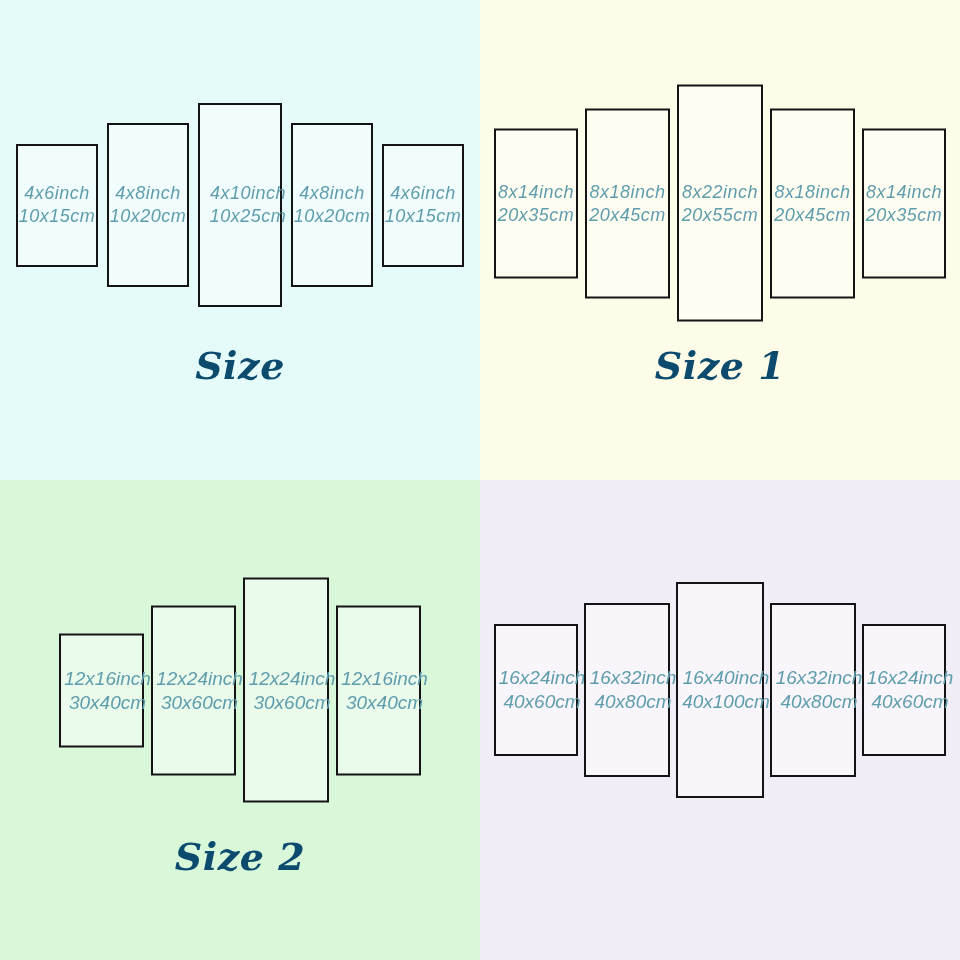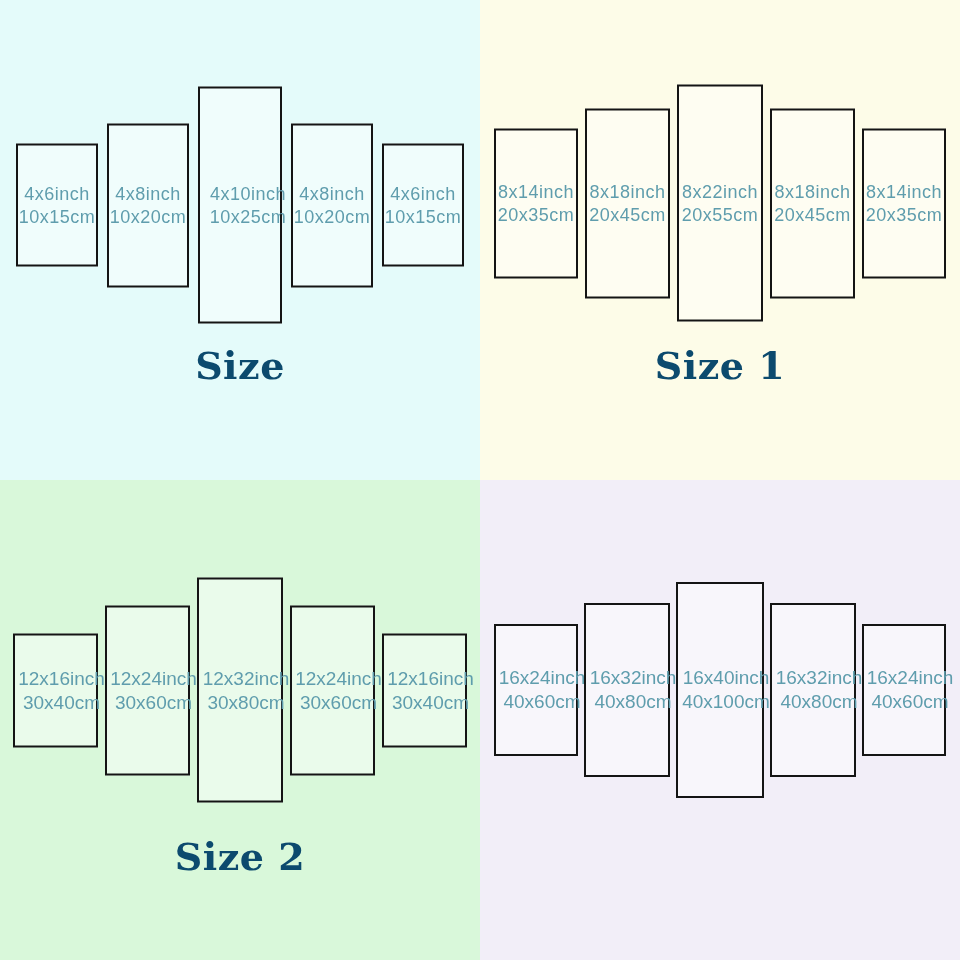--- a/index.html
+++ b/index.html
@@ -6,20 +6,21 @@
   body {
     width: 960px; height: 960px;
     font-family: "Liberation Sans", sans-serif;
     overflow: hidden;
   }
   .grid {
     width: 960px; height: 960px;
     display: grid;
     grid-template-columns: 480px 480px;
     grid-template-rows: 480px 480px;
+    font-style: italic;
   }
   .quadrant { position: relative; width: 480px; height: 480px; }
   .q0 { background: #e4fbfa; }
   .q1 { background: #fdfce8; }
   .q2 { background: #d9f8da; }
   .q3 { background: #f2eef8; }
 
   .panels {
     position: absolute; left: 0; right: 0;
     display: flex; justify-content: center; align-items: center;
@@ -43,21 +44,21 @@
     white-space: nowrap;
     overflow: visible;
   }
   .panel-label span { display: block; }
   .q0 .panel-label, .q1 .panel-label { font-size: 18px; line-height: 23px; letter-spacing: 0.5px; }
   .q2 .panel-label, .q3 .panel-label { font-size: 19px; line-height: 24px; margin-left: 12px; }
 
   
   .q0 .panel:nth-child(1) { width: 82px; height: 123px; }
   .q0 .panel:nth-child(2) { width: 82px; height: 164px; }
-  .q0 .panel:nth-child(3) { width: 84px; height: 237px; padding-left: 16px; }
+  .q0 .panel:nth-child(3) { width: 84px; height: 204px; padding-left: 16px; }
   .q0 .panel:nth-child(4) { width: 82px; height: 164px; }
   .q0 .panel:nth-child(5) { width: 82px; height: 123px; }
 
   .q1 .panel:nth-child(1) { width: 84px; height: 150px; }
   .q1 .panel:nth-child(2) { width: 85px; height: 190px; }
   .q1 .panel:nth-child(3) { width: 86px; height: 237px; }
   .q1 .panel:nth-child(4) { width: 85px; height: 190px; }
   .q1 .panel:nth-child(5) { width: 84px; height: 150px; }
 
   .q2 .panel:nth-child(1) { width: 85px; height: 114px; }
@@ -171,26 +172,20 @@
         </div>
       </div>
       <div class="panel">
         <div class="panel-label">
           <span>12x24inch</span>
           <span>30x60cm</span>
         </div>
       </div>
       <div class="panel">
         <div class="panel-label">
-          <span>12x32inch</span>
-          <span>30x80cm</span>
-        </div>
-      </div>
-      <div class="panel">
-        <div class="panel-label">
           <span>12x24inch</span>
           <span>30x60cm</span>
         </div>
       </div>
       <div class="panel">
         <div class="panel-label">
           <span>12x16inch</span>
           <span>30x40cm</span>
         </div>
       </div>

